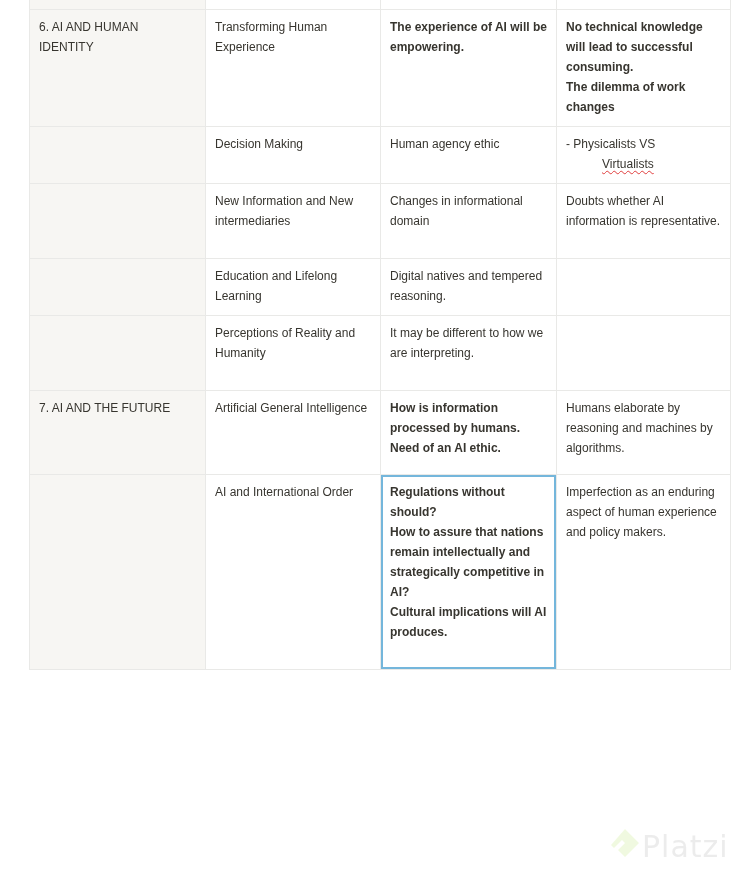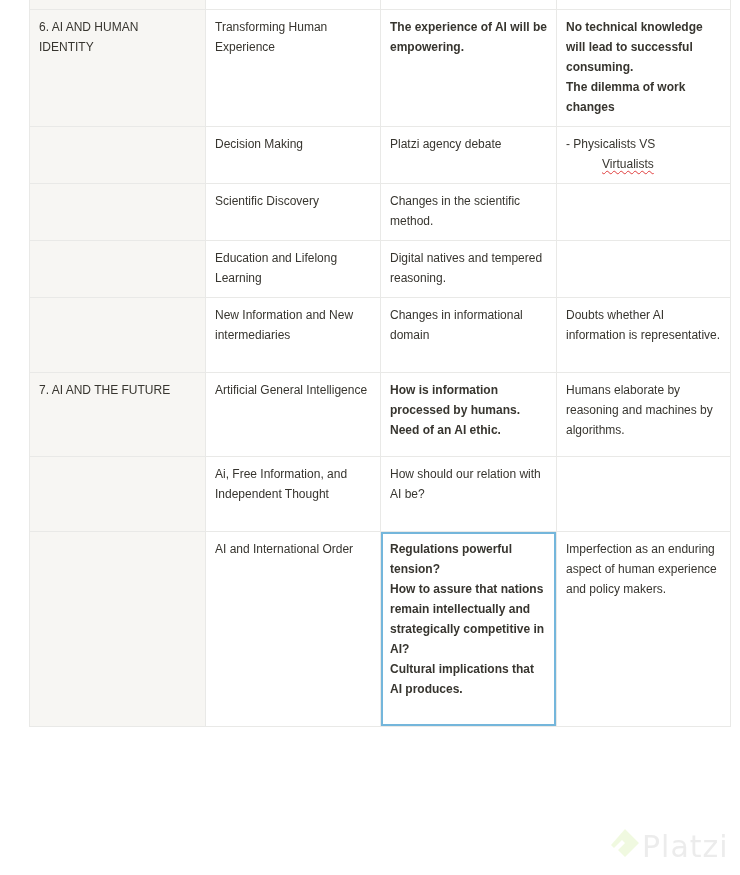--- a/index.html
+++ b/index.html
@@ -36,63 +36,57 @@
           <span class="line">The experience of AI will be empowering.</span>
         </td>
       <td class="c3">
           <span class="line">No technical knowledge will lead to successful consuming.</span>
           <span class="line">The dilemma of work changes</span>
         </td>
     </tr>
     <tr style="height:55px">
       <td class="c0"></td>
       <td class="c1"><span>Decision Making</span></td>
-      <td class="c2"><span>Platzi agency debate</span></td>
+      <td class="c2"><span>Human agency ethic</span></td>
       <td class="c3"><span>- Physicalists VS </span><span class="spell">Virtualists</span></td>
     </tr>
-    <tr style="height:55px">
+    <tr style="height:75px">
       <td class="c0"></td>
-      <td class="c1"><span>Scientific Discovery</span></td>
-      <td class="c2"><span>Changes in the scientific method.</span></td>
-      <td class="c3"></td>
+      <td class="c1"><span>New Information and New intermediaries</span></td>
+      <td class="c2"><span>Changes in informational domain</span></td>
+      <td class="c3"><span>Doubts whether AI information is representative.</span></td>
     </tr>
     <tr style="height:55px">
       <td class="c0"></td>
       <td class="c1"><span>Education and Lifelong Learning</span></td>
       <td class="c2"><span>Digital natives and tempered reasoning.</span></td>
       <td class="c3"></td>
     </tr>
     <tr style="height:75px">
       <td class="c0"></td>
-      <td class="c1"><span>New Information and New intermediaries</span></td>
-      <td class="c2"><span>Changes in informational domain</span></td>
-      <td class="c3"><span>Doubts whether AI information is representative.</span></td>
+      <td class="c1"><span>Perceptions of Reality and Humanity</span></td>
+      <td class="c2"><span>It may be different to how we are interpreting.</span></td>
+      <td class="c3"></td>
     </tr>
     <tr style="height:84px">
       <td class="c0"><span>7. AI AND THE FUTURE</span></td>
       <td class="c1"><span>Artificial General Intelligence</span></td>
       <td class="c2">
           <span class="line">How is information processed by humans.</span>
           <span class="line">Need of an AI ethic.</span>
         </td>
       <td class="c3"><span>Humans elaborate by reasoning and machines by algorithms.</span></td>
     </tr>
-    <tr style="height:75px">
-      <td class="c0"></td>
-      <td class="c1"><span>Ai, Free Information, and Independent Thought</span></td>
-      <td class="c2"><span>How should our relation with AI be?</span></td>
-      <td class="c3"></td>
-    </tr>
     <tr style="height:195px">
       <td class="c0"></td>
       <td class="c1"><span>AI and International Order</span></td>
       <td class="c2 sel">
-          <span class="line">Regulations powerful tension?</span>
+          <span class="line">Regulations without should?</span>
           <span class="line">How to assure that nations remain intellectually and strategically competitive in AI?</span>
-          <span class="line">Cultural implications that AI produces.</span>
+          <span class="line">Cultural implications will AI produces.</span>
         </td>
       <td class="c3"><span>Imperfection as an enduring aspect of human experience and policy makers.</span></td>
     </tr>
   </tbody>
 </table>
 
 <div class="watermark">
   <svg width="34" height="40" viewBox="0 0 34 40">
     <path d="M17 3 L31 17 L17 31 L10 24 L17 17 L14 14 L6 22 L3 19 Z" fill="#d7f0a8"></path>
   </svg>

